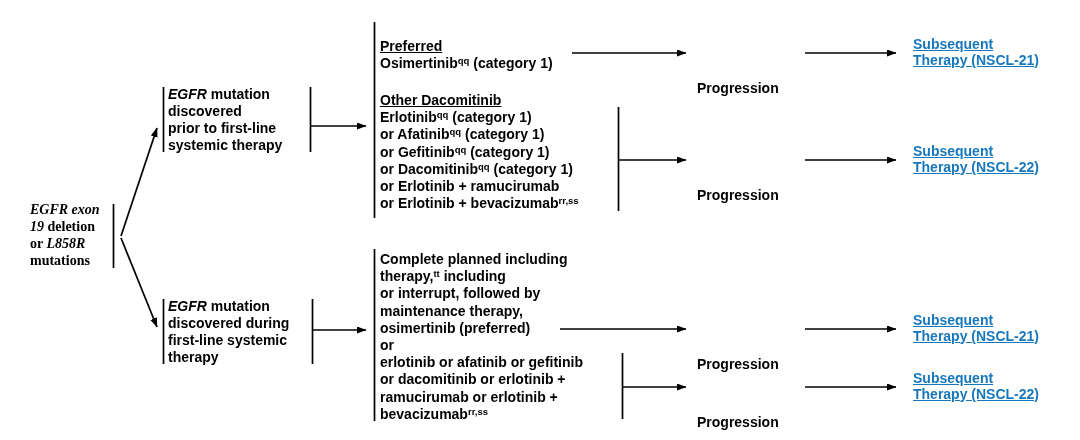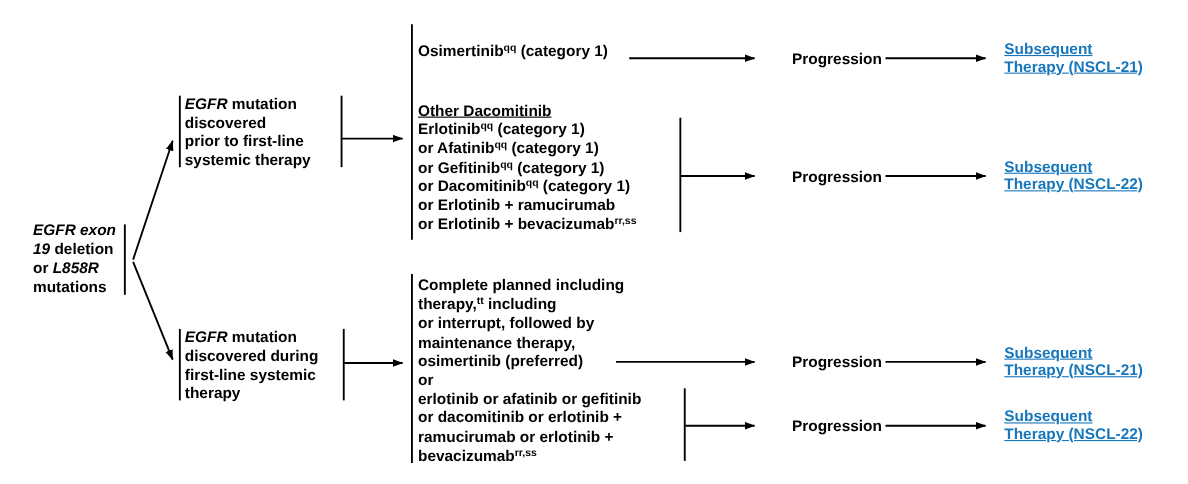--- a/index.html
+++ b/index.html
@@ -9,21 +9,21 @@
     font-weight:700;font-size:14px;color:#000;
   }
   svg.connectors{position:absolute;left:0;top:0;width:1080px;height:440px;}
   svg.connectors line{stroke:#000;stroke-width:1.7;}
   .tb{position:absolute;white-space:nowrap;}
   .tb .ln{line-height:17.2px;}
   .tight .ln{line-height:17px;}
   .i{font-style:italic;}
   .u{text-decoration:underline;}
   sup{font-size:9.5px;line-height:0;vertical-align:4.5px;letter-spacing:0;text-align:right;}
-  .prog{position:absolute;left:720px;line-height:18px;white-space:nowrap;}
+  .prog{position:absolute;left:697px;line-height:18px;white-space:nowrap;margin-top:35px;}
   .link{
     position:absolute;left:913px;line-height:15.5px;white-space:nowrap;
     color:var(--link-blue,#1777bd);text-decoration:underline;cursor:pointer;
   }
 </style>
 </head>
 <body>
 
 <div class="canvas">
 
@@ -54,21 +54,21 @@
     <line x1="313" y1="330" x2="366" y2="330" marker-end="url(#ah)"></line>
 
     <line x1="374.5" y1="249" x2="374.5" y2="421"></line>
     <line x1="560" y1="329" x2="686" y2="329" marker-end="url(#ah)"></line>
     <line x1="622.5" y1="353" x2="622.5" y2="419"></line>
     <line x1="623" y1="387" x2="686" y2="387" marker-end="url(#ah)"></line>
     <line x1="805" y1="329" x2="896" y2="329" marker-end="url(#ah)"></line>
     <line x1="805" y1="387" x2="896" y2="387" marker-end="url(#ah)"></line>
   </svg>
 
-  <div class="tb tight" style="left:30px;top:201px;">
+  <div class="tb tight" style="left:30px;top:201px;font-family:Liberation Serif, serif;">
       <div class="ln"><span class="i">EGFR exon</span></div>
       <div class="ln"><span class="i">19</span><span> deletion</span></div>
       <div class="ln"><span>or </span><span class="i">L858R</span></div>
       <div class="ln"><span>mutations</span></div>
     </div>
 
   <div class="tb tight" style="left:168px;top:86px;">
       <div class="ln"><span class="i">EGFR</span><span> mutation</span></div>
       <div class="ln"><span>discovered</span></div>
       <div class="ln"><span>prior to first-line</span></div>
@@ -76,20 +76,21 @@
     </div>
 
   <div class="tb tight" style="left:168px;top:298px;">
       <div class="ln"><span class="i">EGFR</span><span> mutation</span></div>
       <div class="ln"><span>discovered during</span></div>
       <div class="ln"><span>first-line systemic</span></div>
       <div class="ln"><span>therapy</span></div>
     </div>
 
   <div class="tb" style="left:380px;top:38px;">
+      <div class="ln"><span class="u">Preferred</span></div>
       <div class="ln"><span>Osimertinib</span><sup>qq</sup><span> (category 1)</span></div>
     </div>
 
   <div class="tb" style="left:380px;top:92px;">
       <div class="ln"><span class="u">Other Dacomitinib</span></div>
       <div class="ln"><span>Erlotinib</span><sup>qq</sup><span> (category 1)</span></div>
       <div class="ln"><span>or Afatinib</span><sup>qq</sup><span> (category 1)</span></div>
       <div class="ln"><span>or Gefitinib</span><sup>qq</sup><span> (category 1)</span></div>
       <div class="ln"><span>or Dacomitinib</span><sup>qq</sup><span> (category 1)</span></div>
       <div class="ln"><span>or Erlotinib + ramucirumab</span></div>

